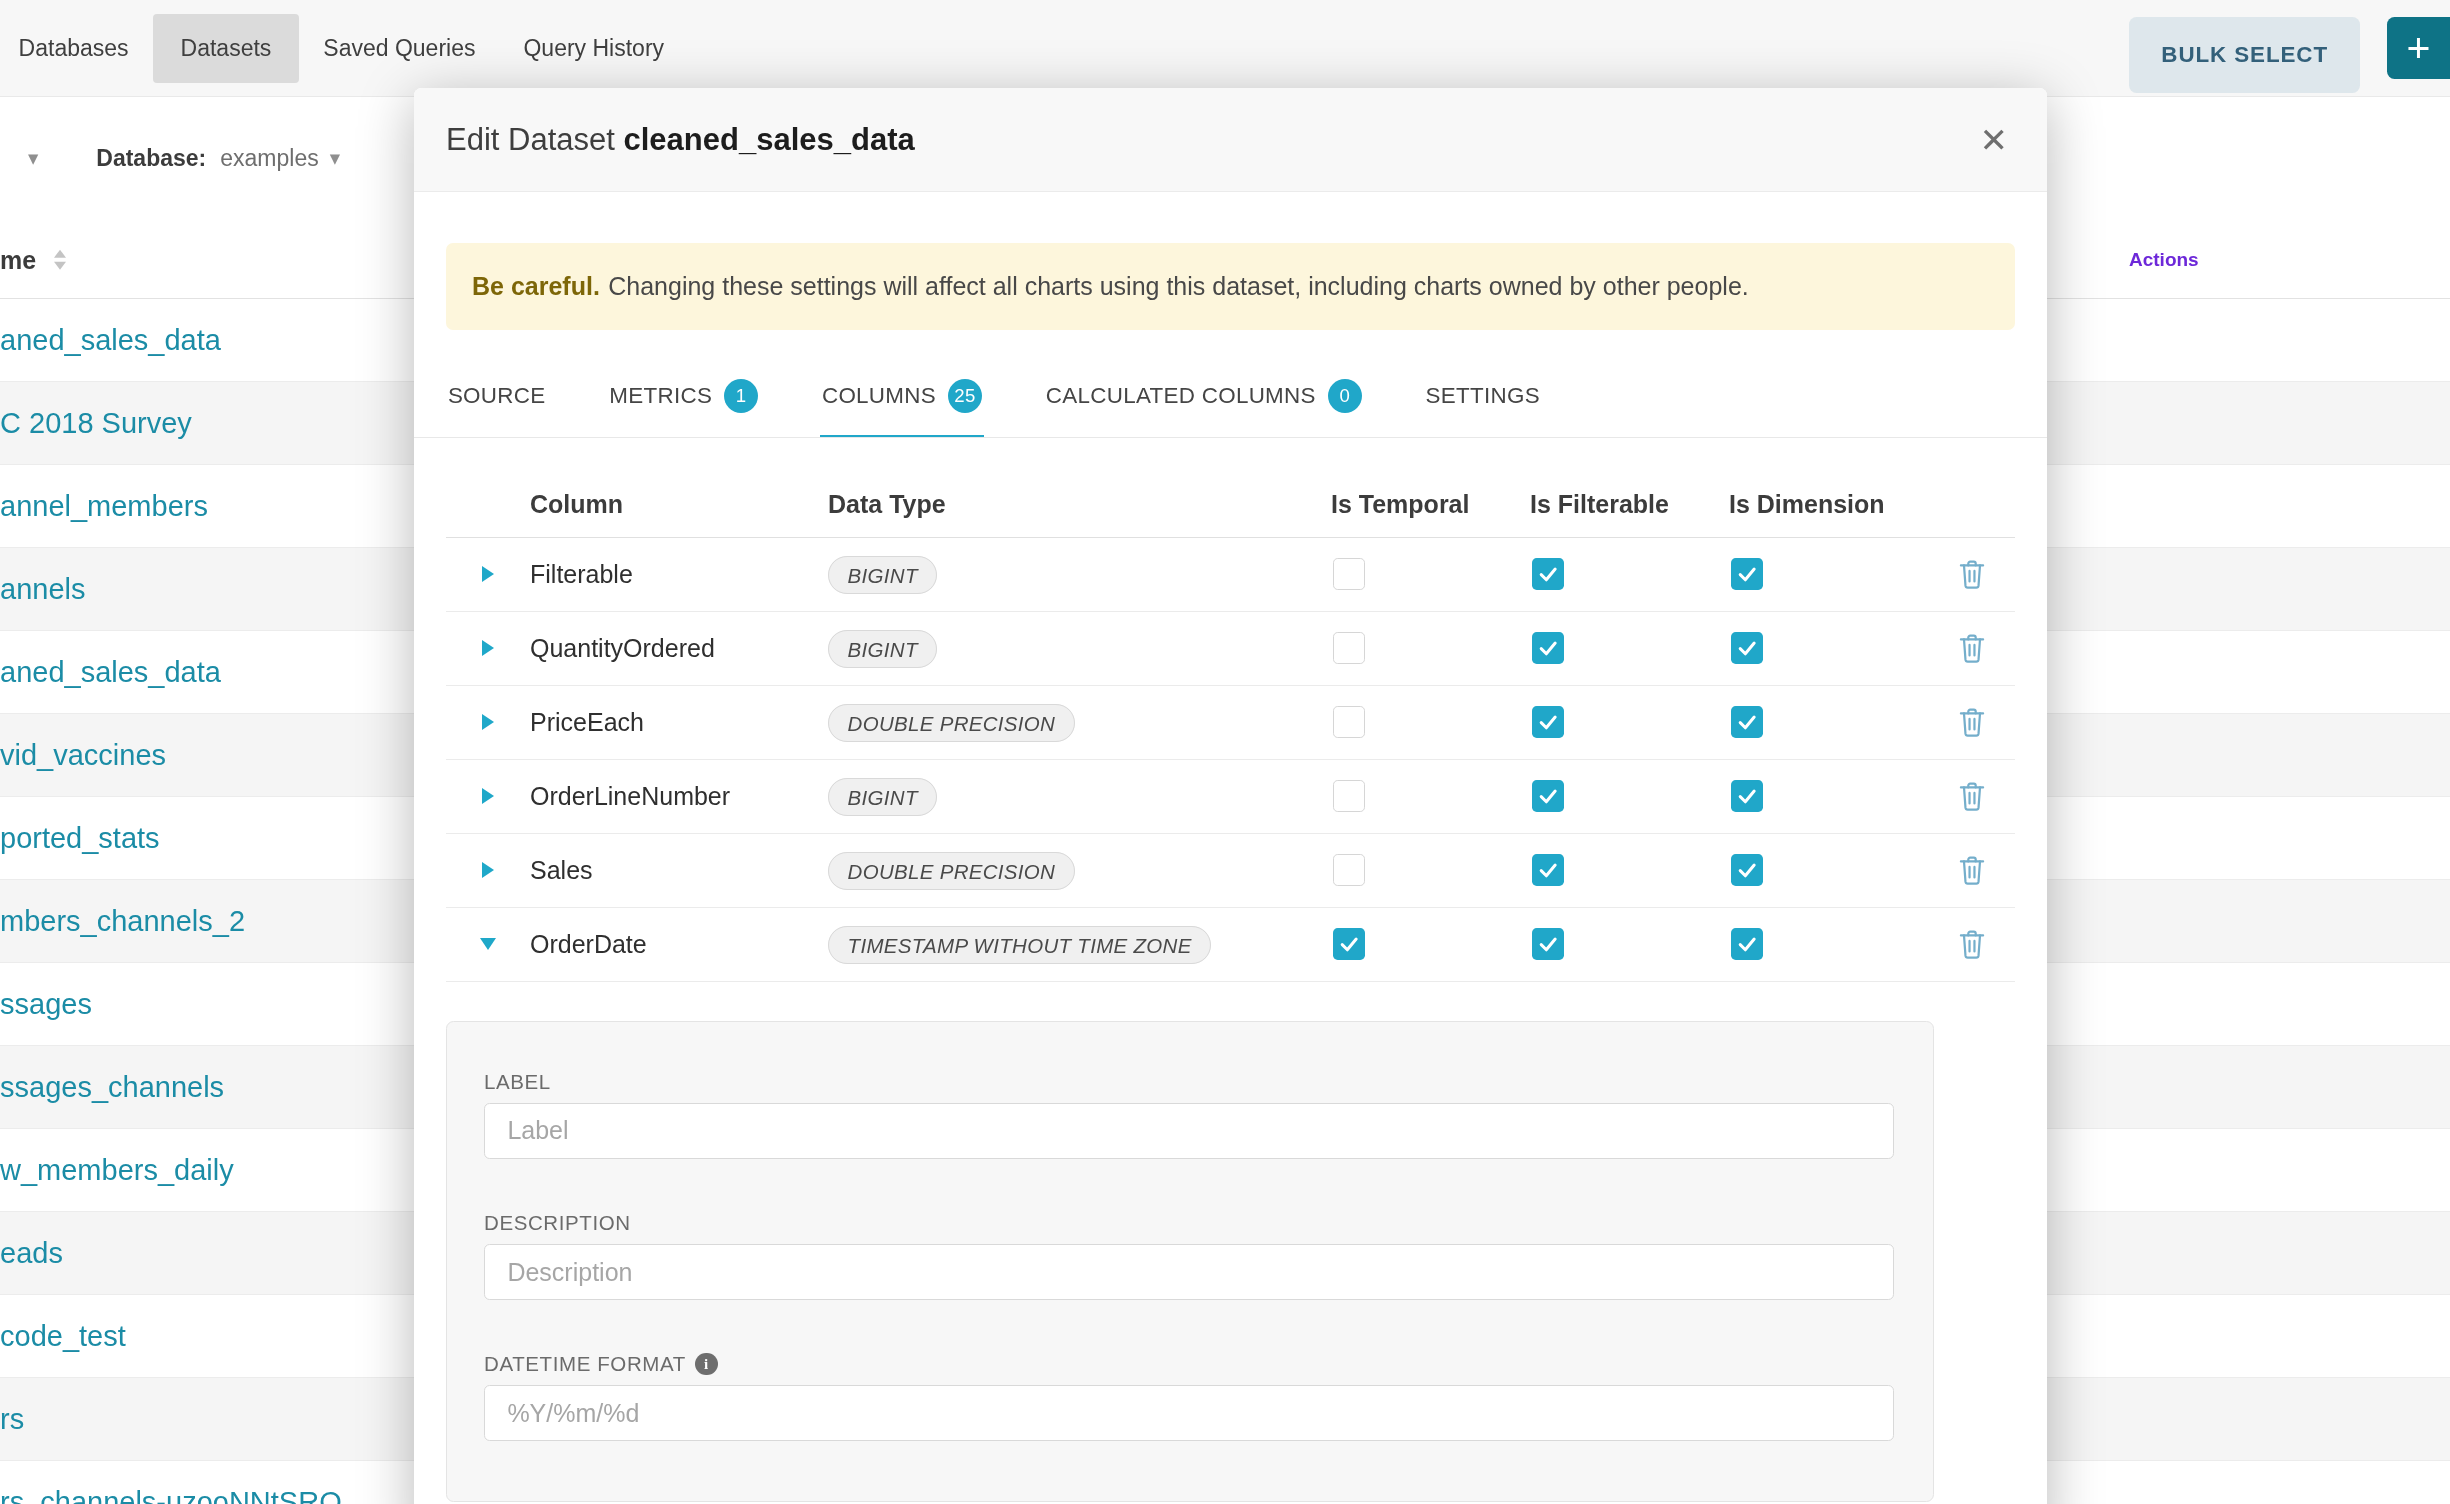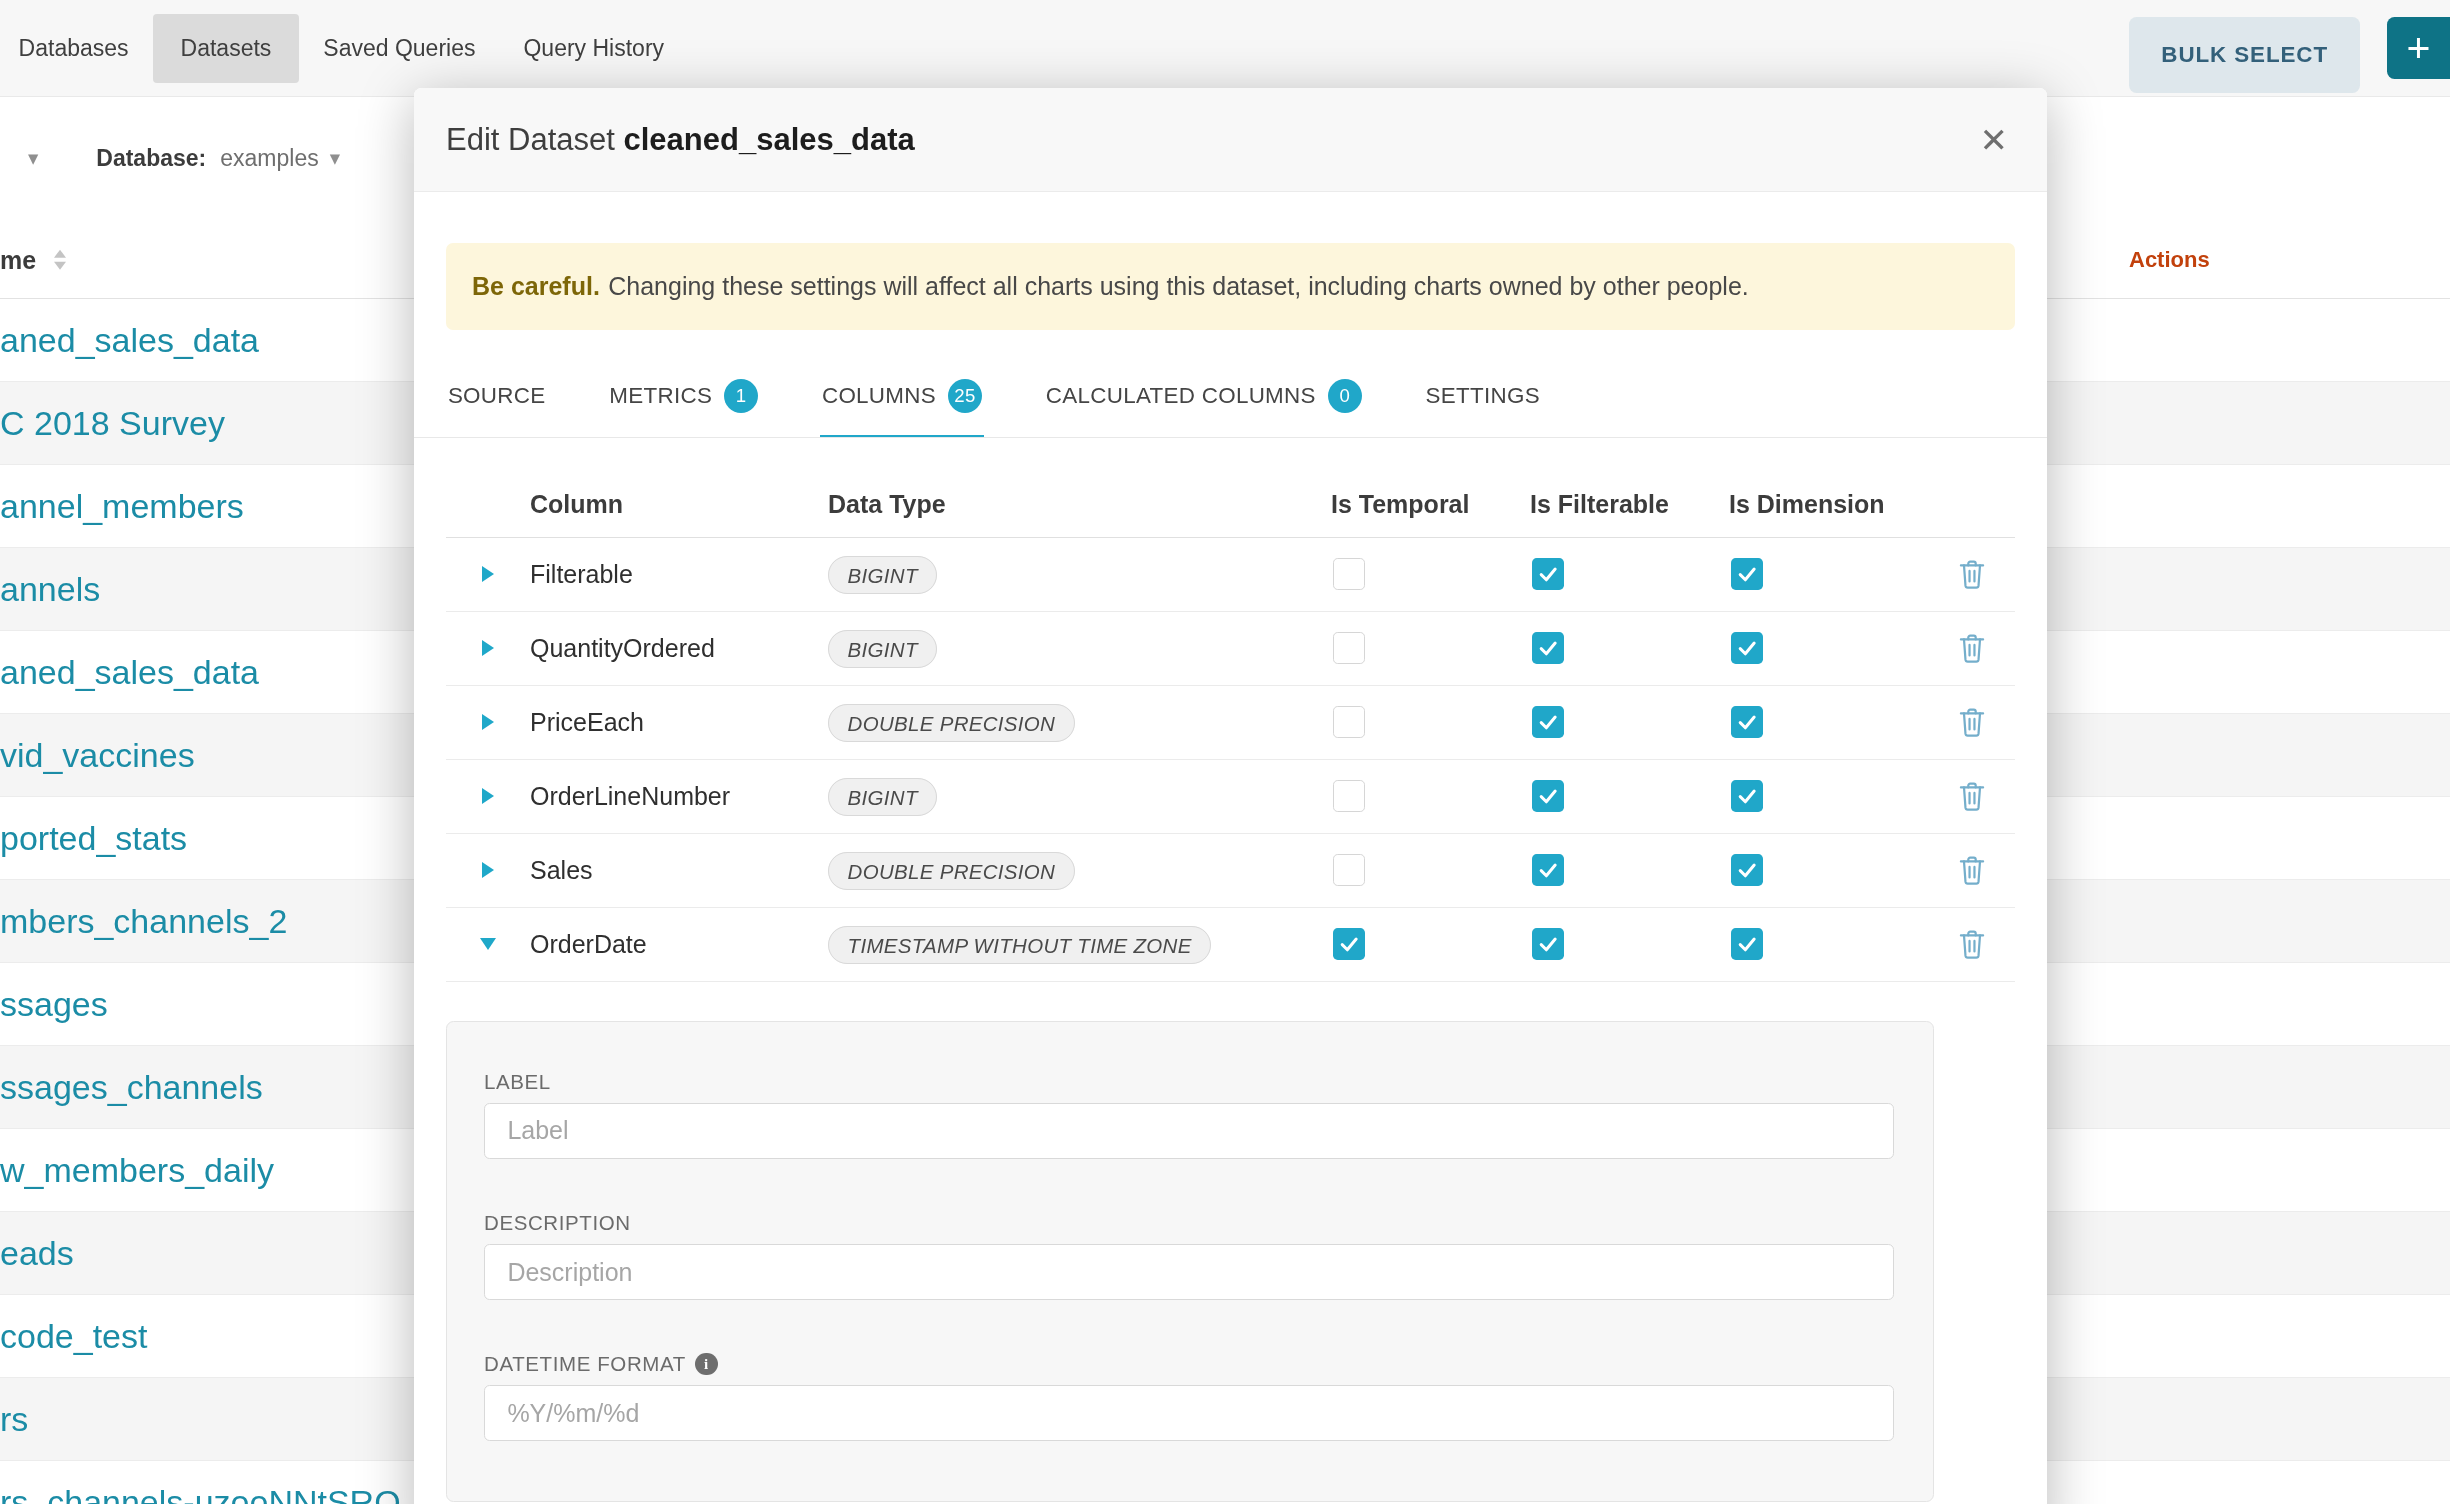--- a/index.html
+++ b/index.html
@@ -45,27 +45,27 @@
     position:absolute; top:221px; left:0; width:100%; height:78px;
     border-bottom:0.9px solid #E2E2E2; box-sizing:border-box;
   }
   .bg-name-h { position:absolute; left:0; top:50%; transform:translateY(-50%);
     font-size:25px; font-weight:bold; color:#3C3C3C; }
   .sort-icon { position:absolute; left:54px; top:50%; transform:translateY(-50%);
     display:flex; flex-direction:column; gap:4.7px; cursor:pointer; }
   .tri-up-s { width:0;height:0;border-left:6.5px solid transparent;border-right:6.5px solid transparent;border-bottom:8.4px solid #C4C4C4; }
   .tri-dn-s { width:0;height:0;border-left:6.5px solid transparent;border-right:6.5px solid transparent;border-top:8.4px solid #C4C4C4; }
   .bg-actions-h { position:absolute; left:2129px; top:50%; transform:translateY(-50%);
-    font-size:22px; font-weight:bold; color:#c2410c; }
+    font-size:19px; font-weight:bold; color:#6d28d9; }
 
   #bg-rows { position:absolute; top:299px; left:0; width:100%; }
   .bg-row { height:83px; border-bottom:0.9px solid #ECECEC;
     display:flex; align-items:center; box-sizing:border-box; }
   .bg-row:nth-child(even) { background:#F5F5F5; }
-  .bg-link { font-size:34px; color:#1B8CA6; cursor:pointer; }
+  .bg-link { font-size:29px; color:#1B8CA6; cursor:pointer; }
 
   
   .modal {
     position:absolute; left:414px; top:88px; width:1633px; height:1454px;
     background:#fff; border-radius:7.5px; box-shadow:0 11.2px 56px rgba(0,0,0,0.28); z-index:10;
   }
   .modal-header {
     height:104px; background:#F8F8F8; border-bottom:0.9px solid #EBEBEB;
     border-radius:7.5px 7.5px 0 0; display:flex; align-items:center;
     padding:0 37px 0 32px; position:relative; box-sizing:border-box;

